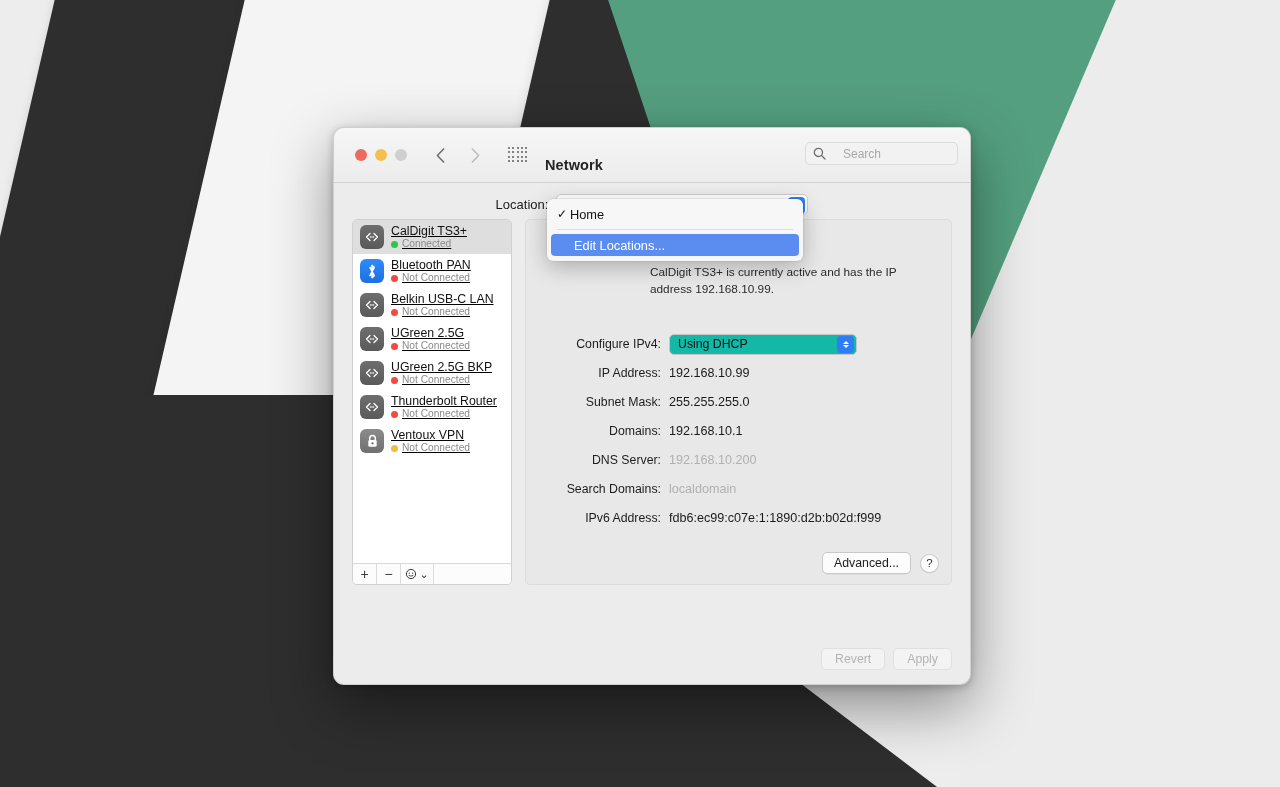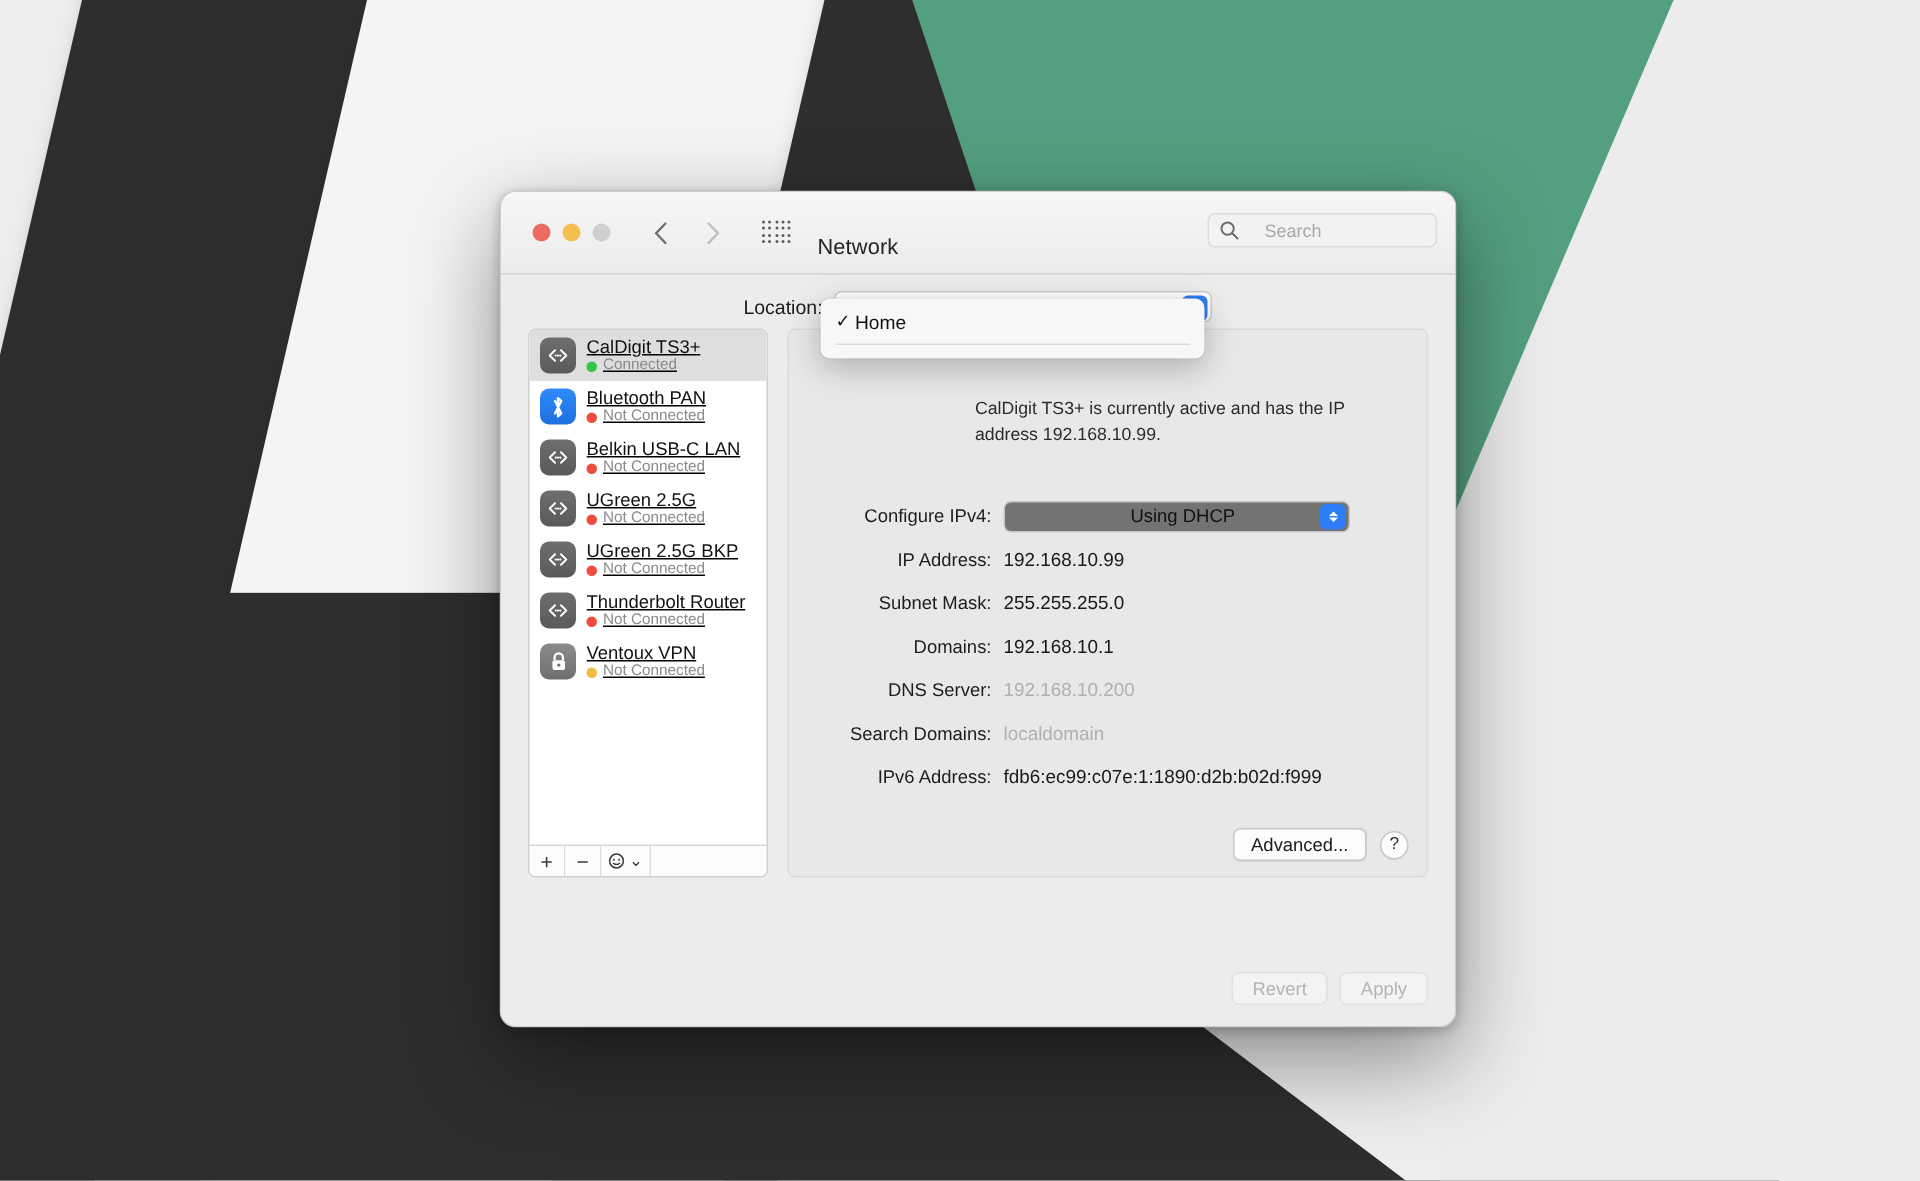--- a/index.html
+++ b/index.html
@@ -95,21 +95,21 @@
     display:grid; grid-template-columns:repeat(5,1fr);
     grid-template-rows:repeat(4,1fr); gap:1.6px;
     align-content:center;
   }
   #grid-icon i {
     display:block; width:2.1px; height:2.1px;
     border-radius:50%; background:#5d5d5d;
   }
 
   #win-title {
-    margin-left:17px; font-size:14.5px; font-weight:normal;
+    margin-left:17px; font-size:14.5px; font-weight:bold;
     color:#242424; letter-spacing:0.1px;margin-top:20px;
   }
 
   #searchfield {
     position:absolute; right:12px; top:14px;
     width:153px; height:23px;
     background:#f2f2f2; border:1px solid #dcdcdc;
     border-radius:5px;
     display:flex; align-items:center; padding:0 7px;gap:12px;
   }
@@ -203,24 +203,24 @@
   }
   #fields { margin-top:32px; }
   .frow { display:flex; align-items:center; height:29px; }
   .flabel {
     width:143px; text-align:right; padding-right:8px;
     font-size:12.3px; color:#1d1d1d;
   }
   .fvalue { font-size:12.6px; color:#1a1a1a; }
   .fvalue.dim { color:#b0b0b0; }
   #configure-select {
-    width:231px; height:21px; border-radius:5px;
-    background:#737373; border:1px solid #c6c6c6;
+    width:188px; height:21px; border-radius:5px;
+    background:#14b8a6; border:1px solid #c6c6c6;
     display:flex; align-items:center; padding-left:8px;
-    font-size:12.3px; color:#111; position:relative;justify-content:center;
+    font-size:12.3px; color:#111; position:relative;
   }
   #configure-select .stepper {
     position:absolute; right:2px; top:1.5px;
     width:17px; height:17px; border-radius:4px;
     background:#2f7df6; display:flex; flex-direction:column;
     align-items:center; justify-content:center; gap:1px;
   }
 
   #detail-buttons {
     position:absolute; right:12px; bottom:10px;
@@ -554,16 +554,20 @@
       <span class="footbtn">Revert</span>
       <span class="footbtn">Apply</span>
     </div>
 
     <div id="location-menu">
       <div class="menuitem">
         <span class="check">✓</span>
         <span>Home</span>
       </div>
       <div class="menusep"></div>
+      <div class="menuitem highlight">
+        <span class="check"></span>
+        <span>Edit Locations...</span>
+      </div>
     </div>
 
   </div>
 </div>
 
 </body></html>

